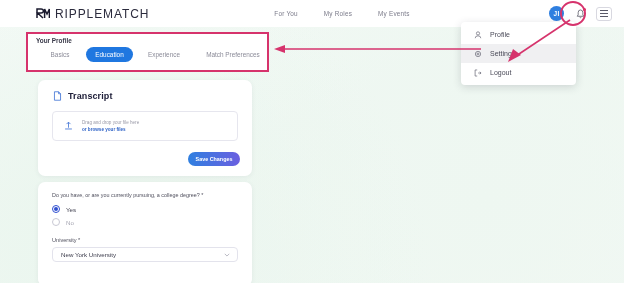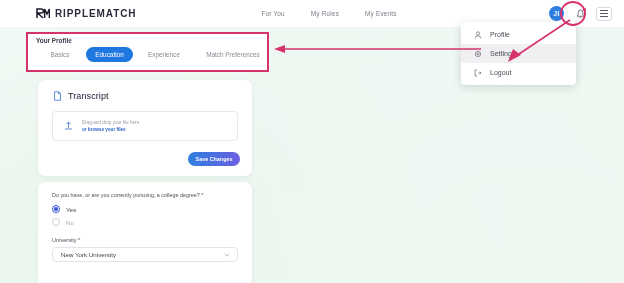--- a/index.html
+++ b/index.html
@@ -23,21 +23,21 @@
     background: #ffffff;
     display: flex; align-items: center;
     z-index: 6;
   }
   .brand {
     display: flex; align-items: center; gap: 5px;
     margin-left: 36px;
   }
   .brand-mark-wrap { display:flex; align-items:center; }
   .brand-word {
-    font-size: 10px; font-weight: bold; color: #2b2b3d;
+    font-size: 12px; font-weight: normal; color: #2b2b3d;
     letter-spacing: 0.9px;
   }
   .navlinks {
     display: flex; align-items: center; gap: 26px;
     margin-left: 125px;
   }
   .navlink {
     font-size: 6.4px; color: #7b7b8a; letter-spacing: .2px;
     cursor: pointer; white-space: nowrap;
   }
@@ -141,21 +141,21 @@
     z-index: 2;
   }
   .card-transcript { left: 38px; top: 80px; width: 214px; height: 96px; }
   .card-education  { left: 38px; top: 182px; width: 214px; height: 104px; }
 
   .card-title {
     display: flex; align-items: center; gap: 6px;
     margin: 11px 0 0 14px;
   }
   .card-title .ic { width: 10px; height: 10px; color: #3b6fd4; display:flex; align-items:center; justify-content:center;}
-  .card-title .txt { font-size: 9px; font-weight: normal; color: #20203a; letter-spacing: .1px; }
+  .card-title .txt { font-size: 9px; font-weight: bold; color: #20203a; letter-spacing: .1px; }
 
   .dropzone {
     margin: 10px 14px 0 14px;
     height: 30px;
     border: 1px solid #e6e6ee;
     border-radius: 4px;
     display: flex; align-items: center; gap: 9px;
     padding-left: 11px;
   }
   .dz-icon { width: 9px; height: 10px; color: #3b6fd4; flex: none; display:flex; align-items:center; justify-content:center;}

